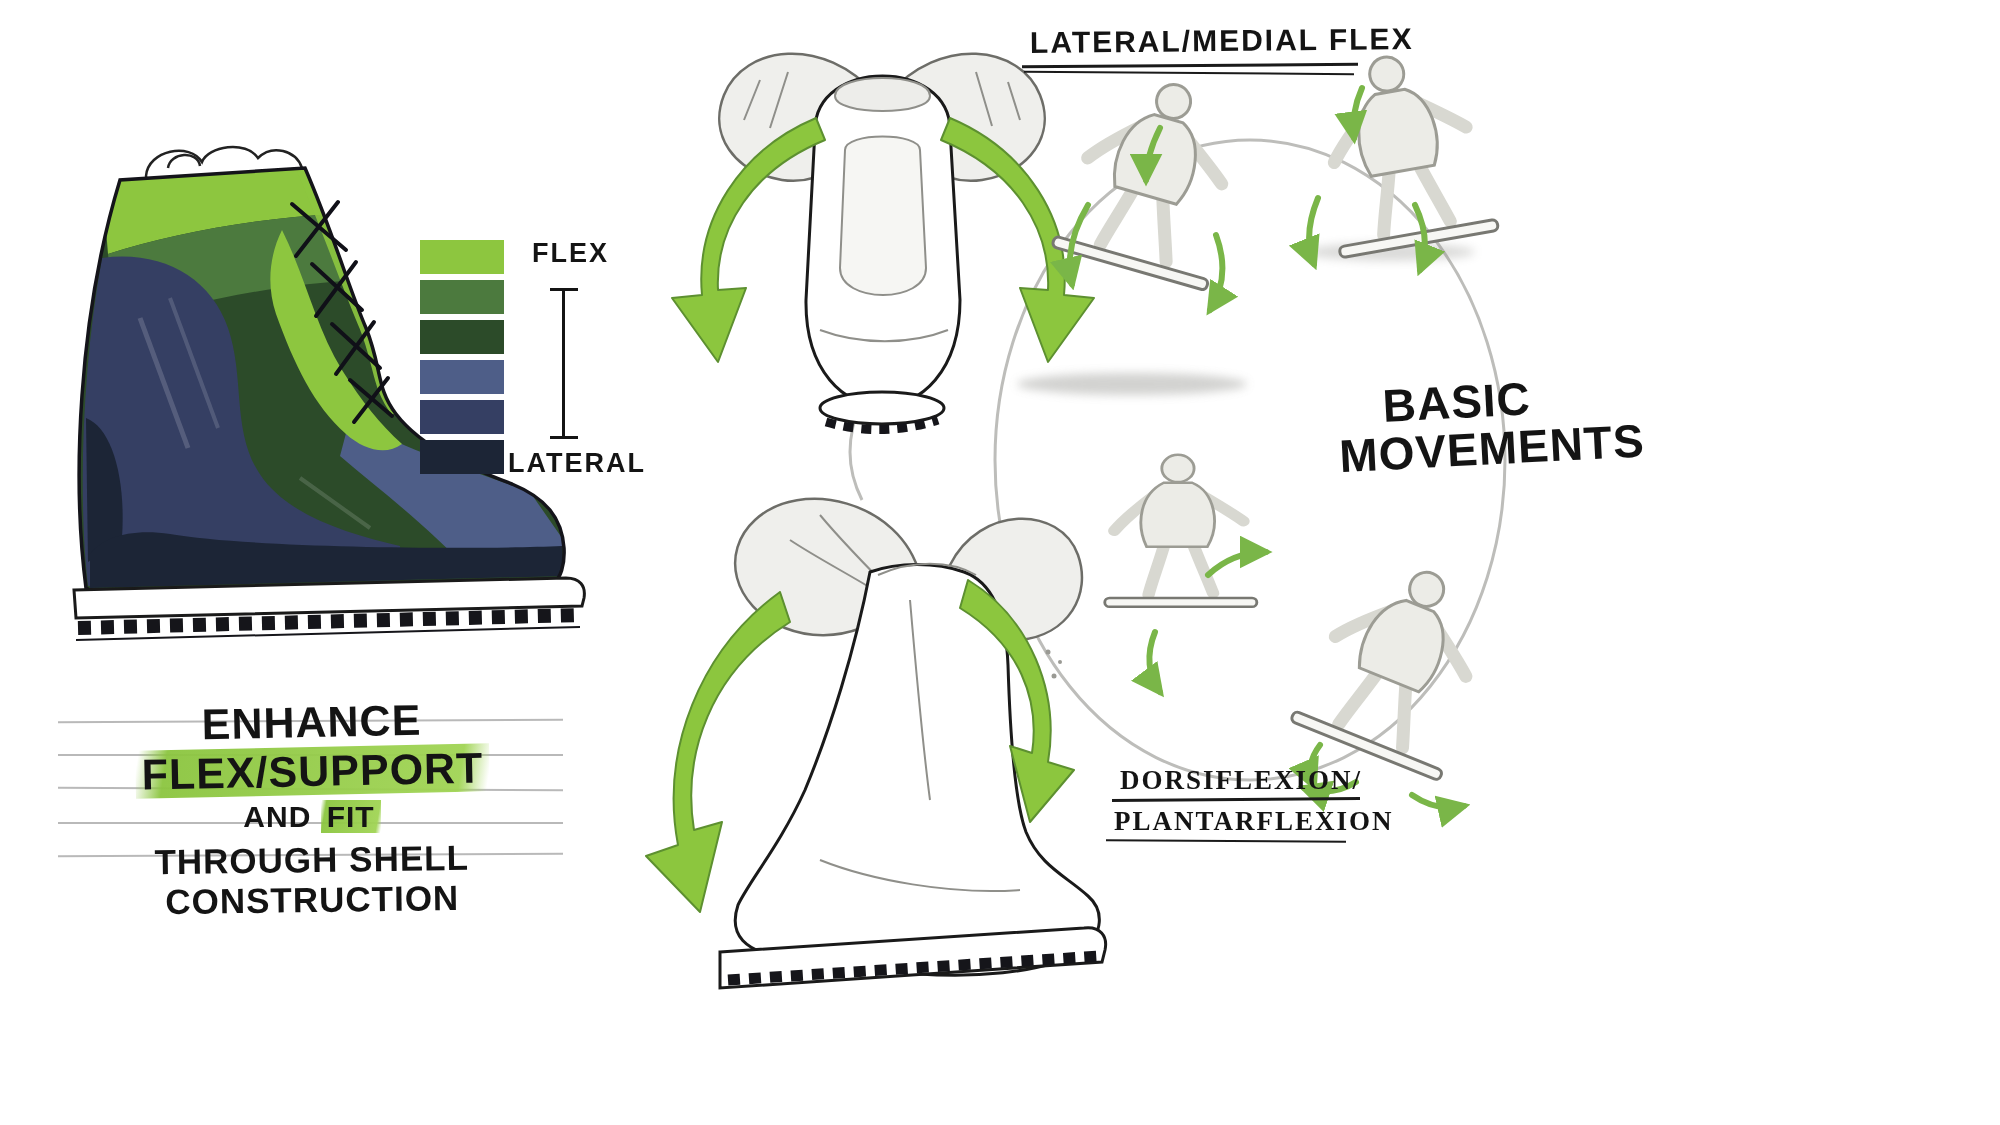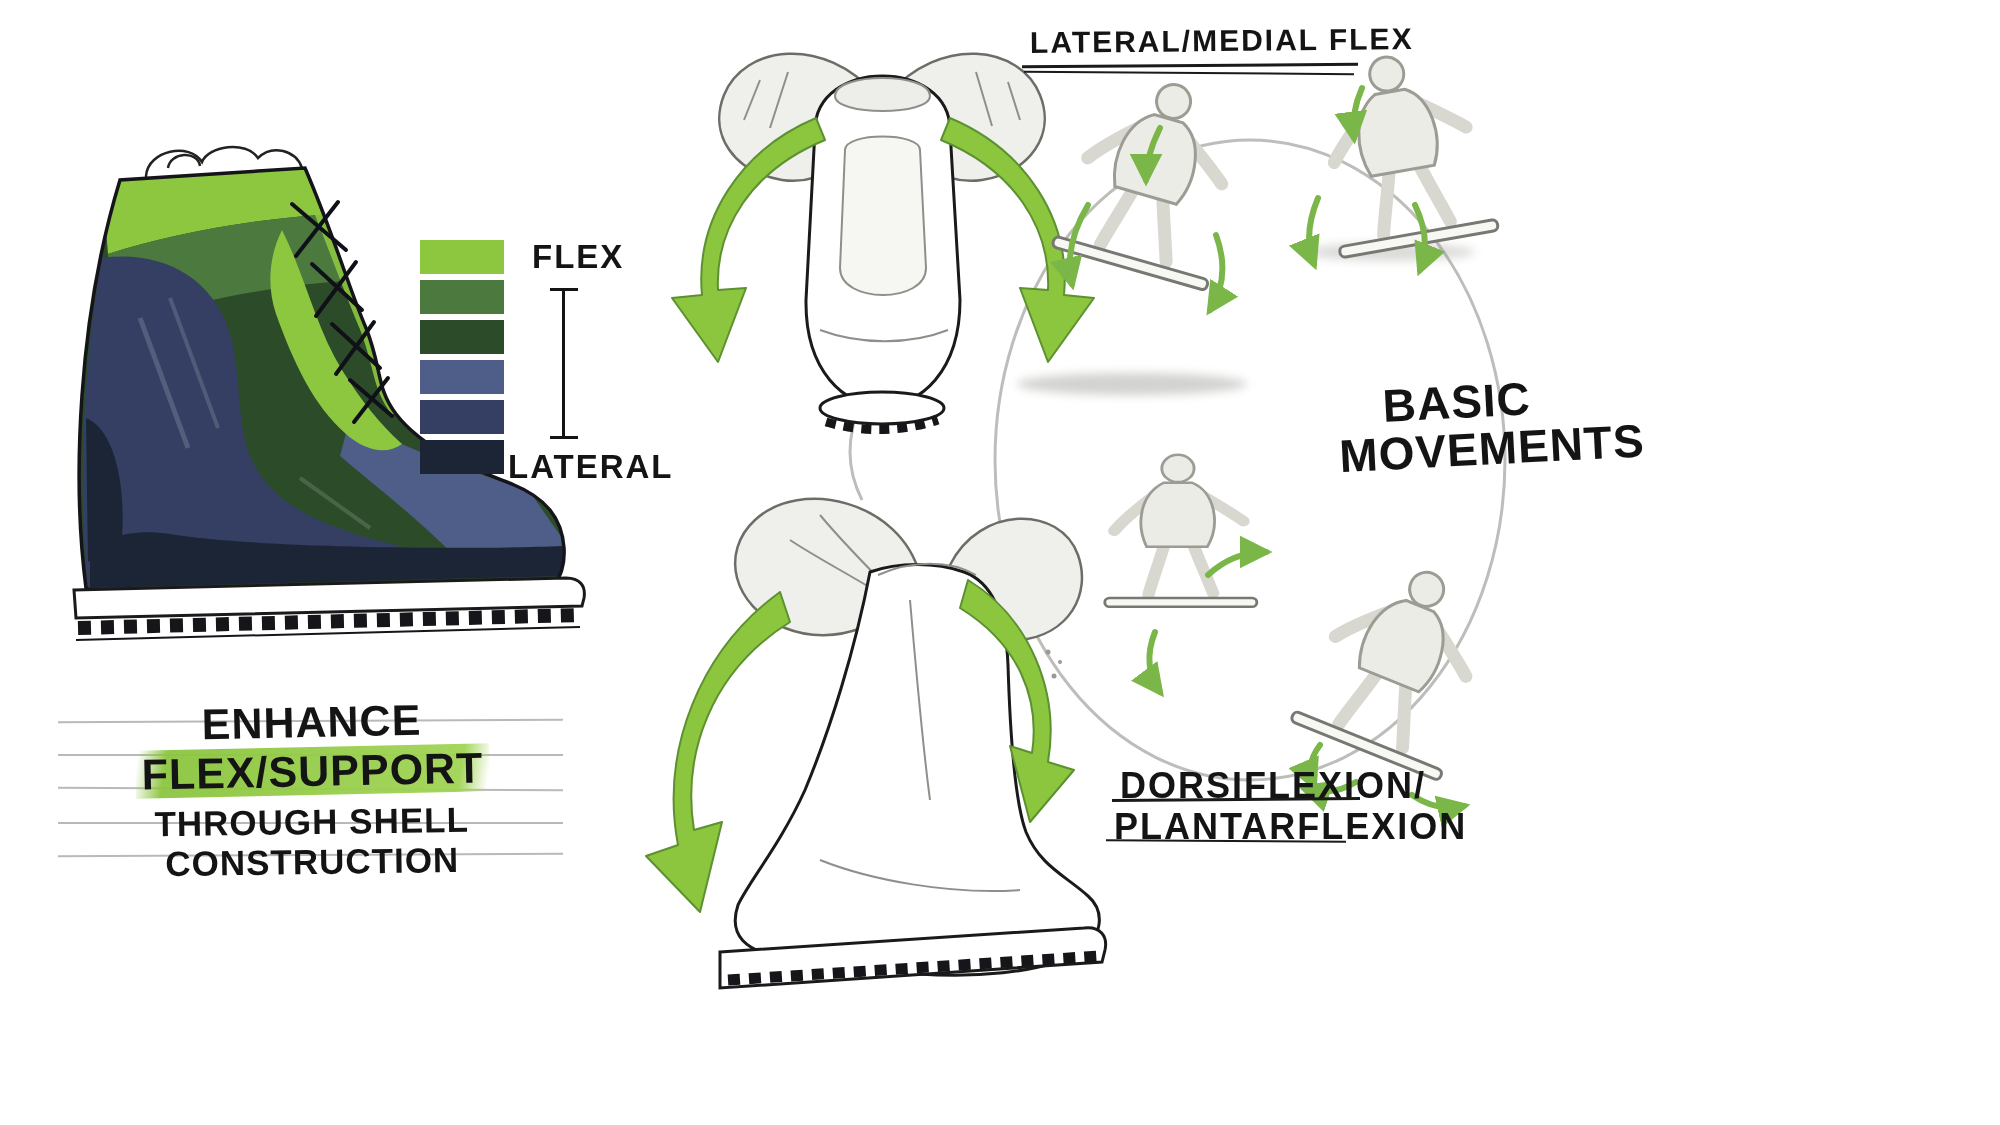--- a/index.html
+++ b/index.html
@@ -5,37 +5,37 @@
   html,body{margin:0;padding:0;}
   body{
     width:2000px;height:1125px;position:relative;overflow:hidden;
     background:#ffffff;
     font-family:"Liberation Sans", sans-serif;
   }
   .abs{position:absolute;}
   .marker{font-family:"Liberation Sans",sans-serif;font-weight:bold;color:#141414;}
   
   .swatch{width:84px;height:34px;margin-bottom:6px;}
-  .legend-label{font-size:33px;letter-spacing:2px;}
+  .legend-label{font-size:27px;letter-spacing:2px;}
   .scale-line{width:3px;background:#141414;}
   .scale-cap{width:28px;height:3px;background:#141414;}
   .caption{width:520px;text-align:center;}
   .cap1{font-size:43px;letter-spacing:1px;transform:rotate(-1.2deg);}
   .cap2{font-size:30px;letter-spacing:1px;margin-top:4px;}
   .cap3{font-size:35px;letter-spacing:1px;margin-top:6px;transform:rotate(-0.8deg);}
   .hl{
     background:linear-gradient(100deg, rgba(139,197,63,0) 1%, rgba(139,197,63,.95) 9%,
                rgba(160,212,84,.95) 91%, rgba(139,197,63,0) 99%);
     padding:0 6px;
   }
   .rule{height:2px;background:#b9b9b9;width:505px;}
   
   .label-top{font-size:30px;letter-spacing:2px;transform:rotate(-0.6deg);}
   .label-basic{font-size:46px;line-height:1.05;letter-spacing:1px;transform:rotate(-3deg);text-align:center;}
-  .label-bottom{font-size:36px;letter-spacing:2px;}
+  .label-bottom{font-size:27px;letter-spacing:2px;font-family:Liberation Serif, serif;}
   .ink-line{background:#1a1a1a;height:3px;position:absolute;}
   
   .outline{fill:#ffffff;stroke:#1a1a1a;stroke-width:3;}
   .sketch{fill:none;stroke:#8f8f8a;stroke-width:2;}
   .ring{fill:none;stroke:#bdbdba;stroke-width:3;}
   .garrow{fill:#8CC63E;stroke:#5d9030;stroke-width:2;stroke-linejoin:round;}
   .flap{fill:#efefec;stroke:#6d6d68;stroke-width:2.5;}
   .limb{stroke:#d8d8d1;stroke-width:13;fill:none;stroke-linecap:round;}
   .bodyfill{fill:#ececе7;}
   .bodyfill{fill:#ECECE7;stroke:#9c9c94;stroke-width:3;}
@@ -111,20 +111,24 @@
 <div class="abs marker legend-label" style="left:532px;top:238px;">FLEX</div>
 <div class="abs scale-cap" style="left:550px;top:288px;"></div>
 <div class="abs scale-line" style="left:562px;top:288px;height:150px;"></div>
 <div class="abs scale-cap" style="left:550px;top:436px;"></div>
 <div class="abs marker legend-label" style="left:508px;top:448px;">LATERAL</div>
 
 <div class="abs caption" style="left:52px;top:698px;">
   <div class="marker cap1">
     <span>ENHANCE</span>
     <span class="hl">FLEX/SUPPORT</span>
+  </div>
+  <div class="marker cap2">
+    <span>AND</span>
+    <span class="hl">FIT</span>
   </div>
   <div class="marker cap3">THROUGH SHELL CONSTRUCTION</div>
 </div>
 
 <svg class="abs" style="left:620px;top:0;" width="1380" height="1125" viewBox="0 0 1380 1125">
   <defs>
     <marker id="ah" viewBox="0 0 10 10" refX="8" refY="5" markerWidth="5.5" markerHeight="5.5" orient="auto-start-reverse">
       <path d="M0,0 L10,5 L0,10 Z" fill="#7AB648"></path>
     </marker>
     <filter id="soft" x="-50%" y="-50%" width="200%" height="200%">

